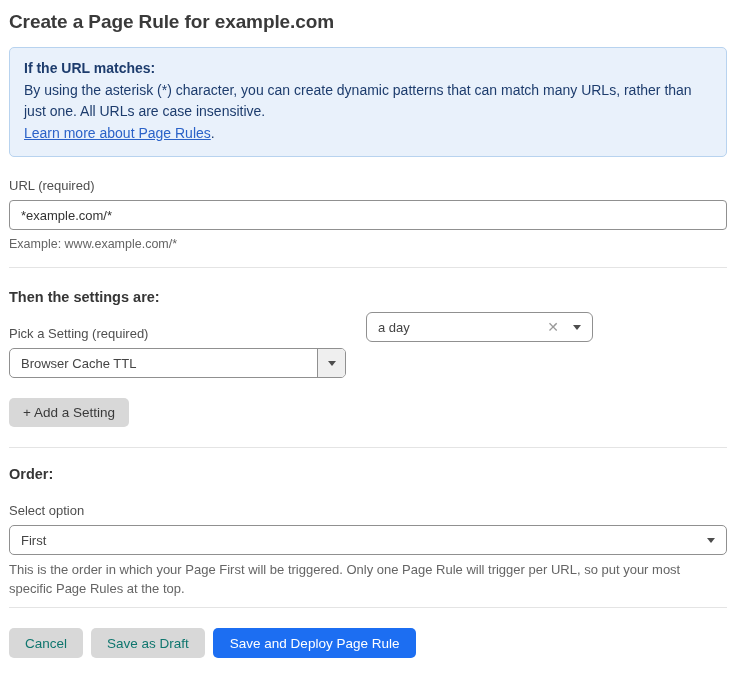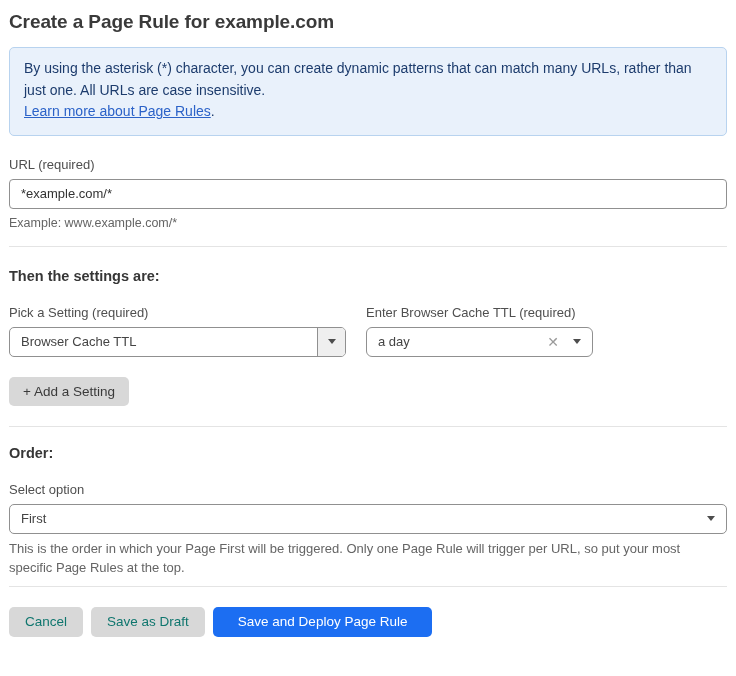--- a/index.html
+++ b/index.html
@@ -162,31 +162,32 @@
     color: #656565;
   }
   .divider-bottom { margin-top: 9px; }
   .actions-row {
     margin-top: 20px;
     display: flex;
     gap: 8px;
   }
   .btn-blue {
     color: #ffffff;
-    padding: 0 25px;
+    padding: 0 17px;
   }
 </style>
 </head>
 <body>
 
 <div class="container">
 
   <h1 class="page-title">Create a Page Rule for example.com</h1>
 
   <div class="info-box">
+    <div class="info-heading">If the URL matches:</div>
     <div class="info-body">By using the asterisk (*) character, you can create dynamic patterns that can match many URLs, rather than just one. All URLs are case insensitive.</div>
     <div class="info-link-line"><a>Learn more about Page Rules</a><span>.</span></div>
   </div>
 
   <div class="field-label">URL (required)</div>
   <input class="text-input" type="text" value="*example.com/*" style="">
   <div class="helper-text">Example: www.example.com/*</div>
 
   <hr class="divider">
 
@@ -196,21 +197,20 @@
     <div class="settings-col-1">
       <div class="field-label">Pick a Setting (required)</div>
       <div class="select-box">
         <span class="select-value">Browser Cache TTL</span>
         <span class="select-arrow-section">
           <span class="caret-down"></span>
         </span>
       </div>
     </div>
     <div class="settings-col-2">
-      <div class="field-label">Enter Browser Cache TTL (required)</div>
       <div class="select-box ttl-select">
         <span class="select-value">a day</span>
         <span class="clear-x">✕</span>
         <span class="caret-down ttl-caret"></span>
       </div>
     </div>
   </div>
 
   <button class="btn add-setting-btn">+ Add a Setting</button>
 

